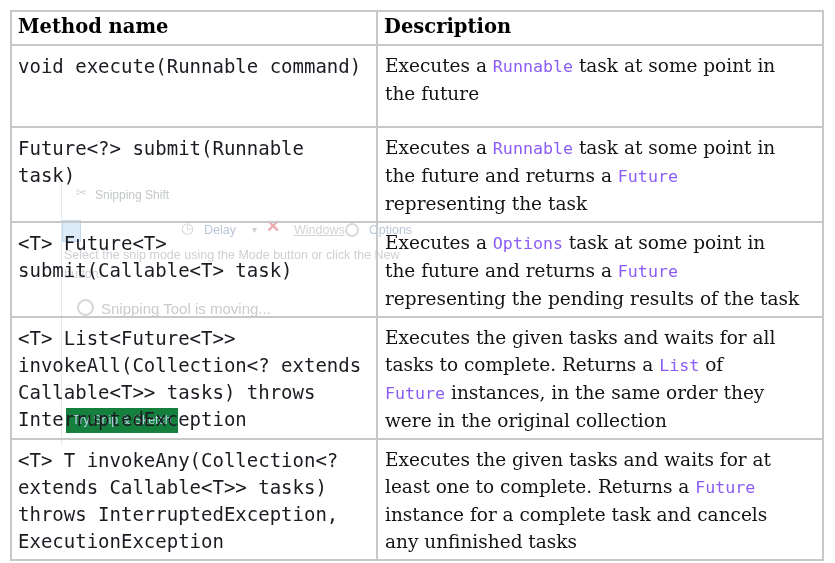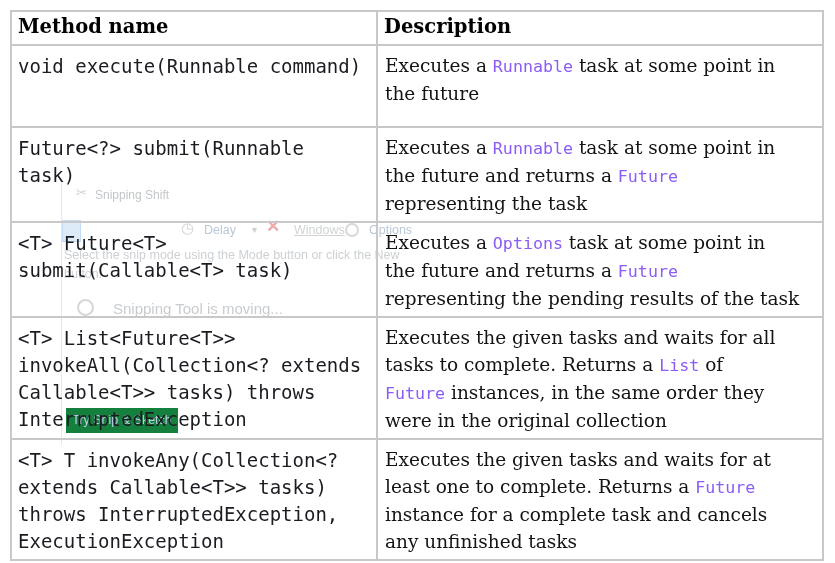--- a/index.html
+++ b/index.html
@@ -18,21 +18,21 @@
   .g-newfrag{left:62px;top:220px;width:17px;height:20px;background:#ddeaf7;border:1px solid #c3dbf2;}
   .g-clock{left:181px;top:219px;font-size:15px;color:#d2d6d9;}
   .g-delay{left:204px;top:223px;font-size:12.5px;color:#bac7d6;}
   .g-caret{left:252px;top:224px;font-size:10px;color:#ccd0d3;}
   .g-x{left:266px;top:216px;font-size:17px;font-weight:bold;color:#ecacac;}
   .g-cancel{left:294px;top:223px;font-size:12.5px;color:#d0d4d6;text-decoration:underline;}
   .g-opt-icon{left:345px;top:223px;width:10px;height:10px;border:2px solid #d6dadc;border-radius:50%;}
   .g-options{left:369px;top:223px;font-size:12.5px;color:#bac7d6;}
   .g-hint{left:64px;top:246px;font-size:12.5px;line-height:19px;color:#cdd1d4;}
   .g-move-icon{left:77px;top:299px;width:13px;height:13px;border:2px solid #d3d7da;border-radius:50%;}
-  .g-move-title{left:101px;top:300px;font-size:15px;color:#c8cccf;margin-left:12px;}
+  .g-move-title{left:101px;top:300px;font-size:15px;color:#c8cccf;}
   .g-move-body{left:101px;top:324px;font-size:12.5px;line-height:22px;color:#ced2d5;}
   .g-try-btn{
     left:66px;top:408px;width:112px;height:25px;background:#15803d;
     font-size:12.5px;line-height:25px;text-align:center;color:#b7cfe4;
   }
 
   
   table.methods{
     position:absolute;left:10px;top:10px;z-index:2;
     width:812px;table-layout:fixed;border-collapse:collapse;background:transparent;

